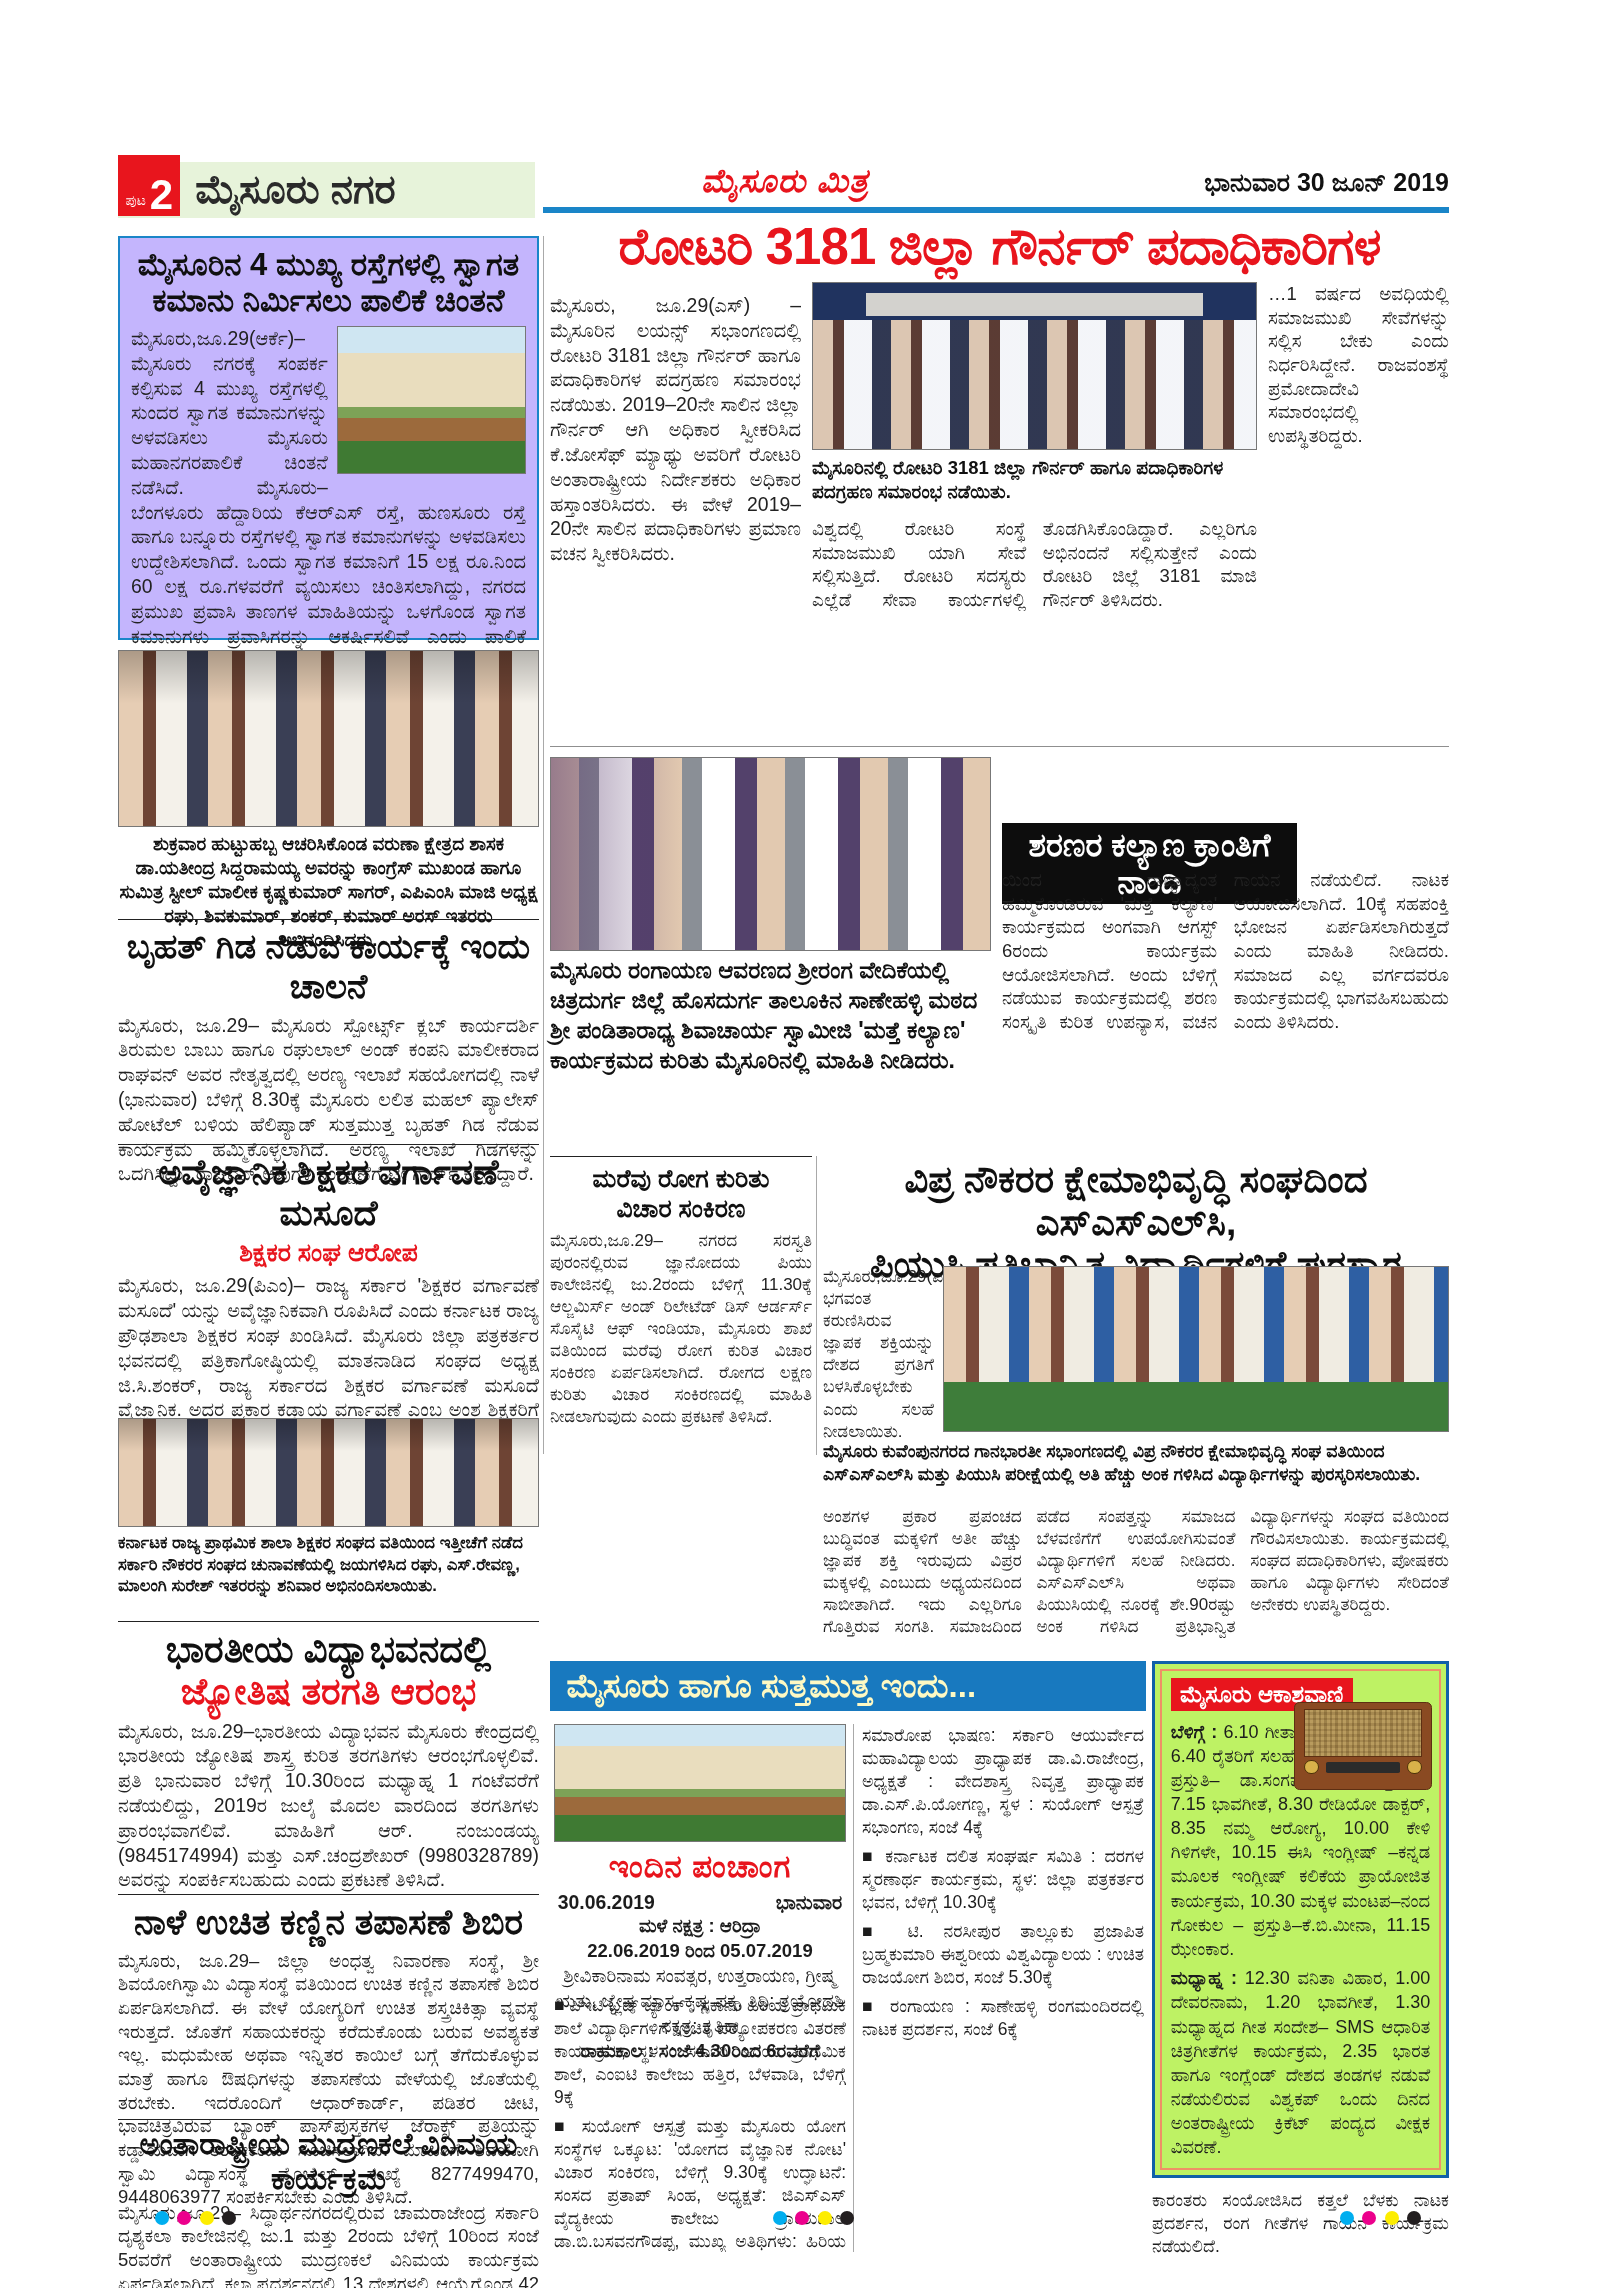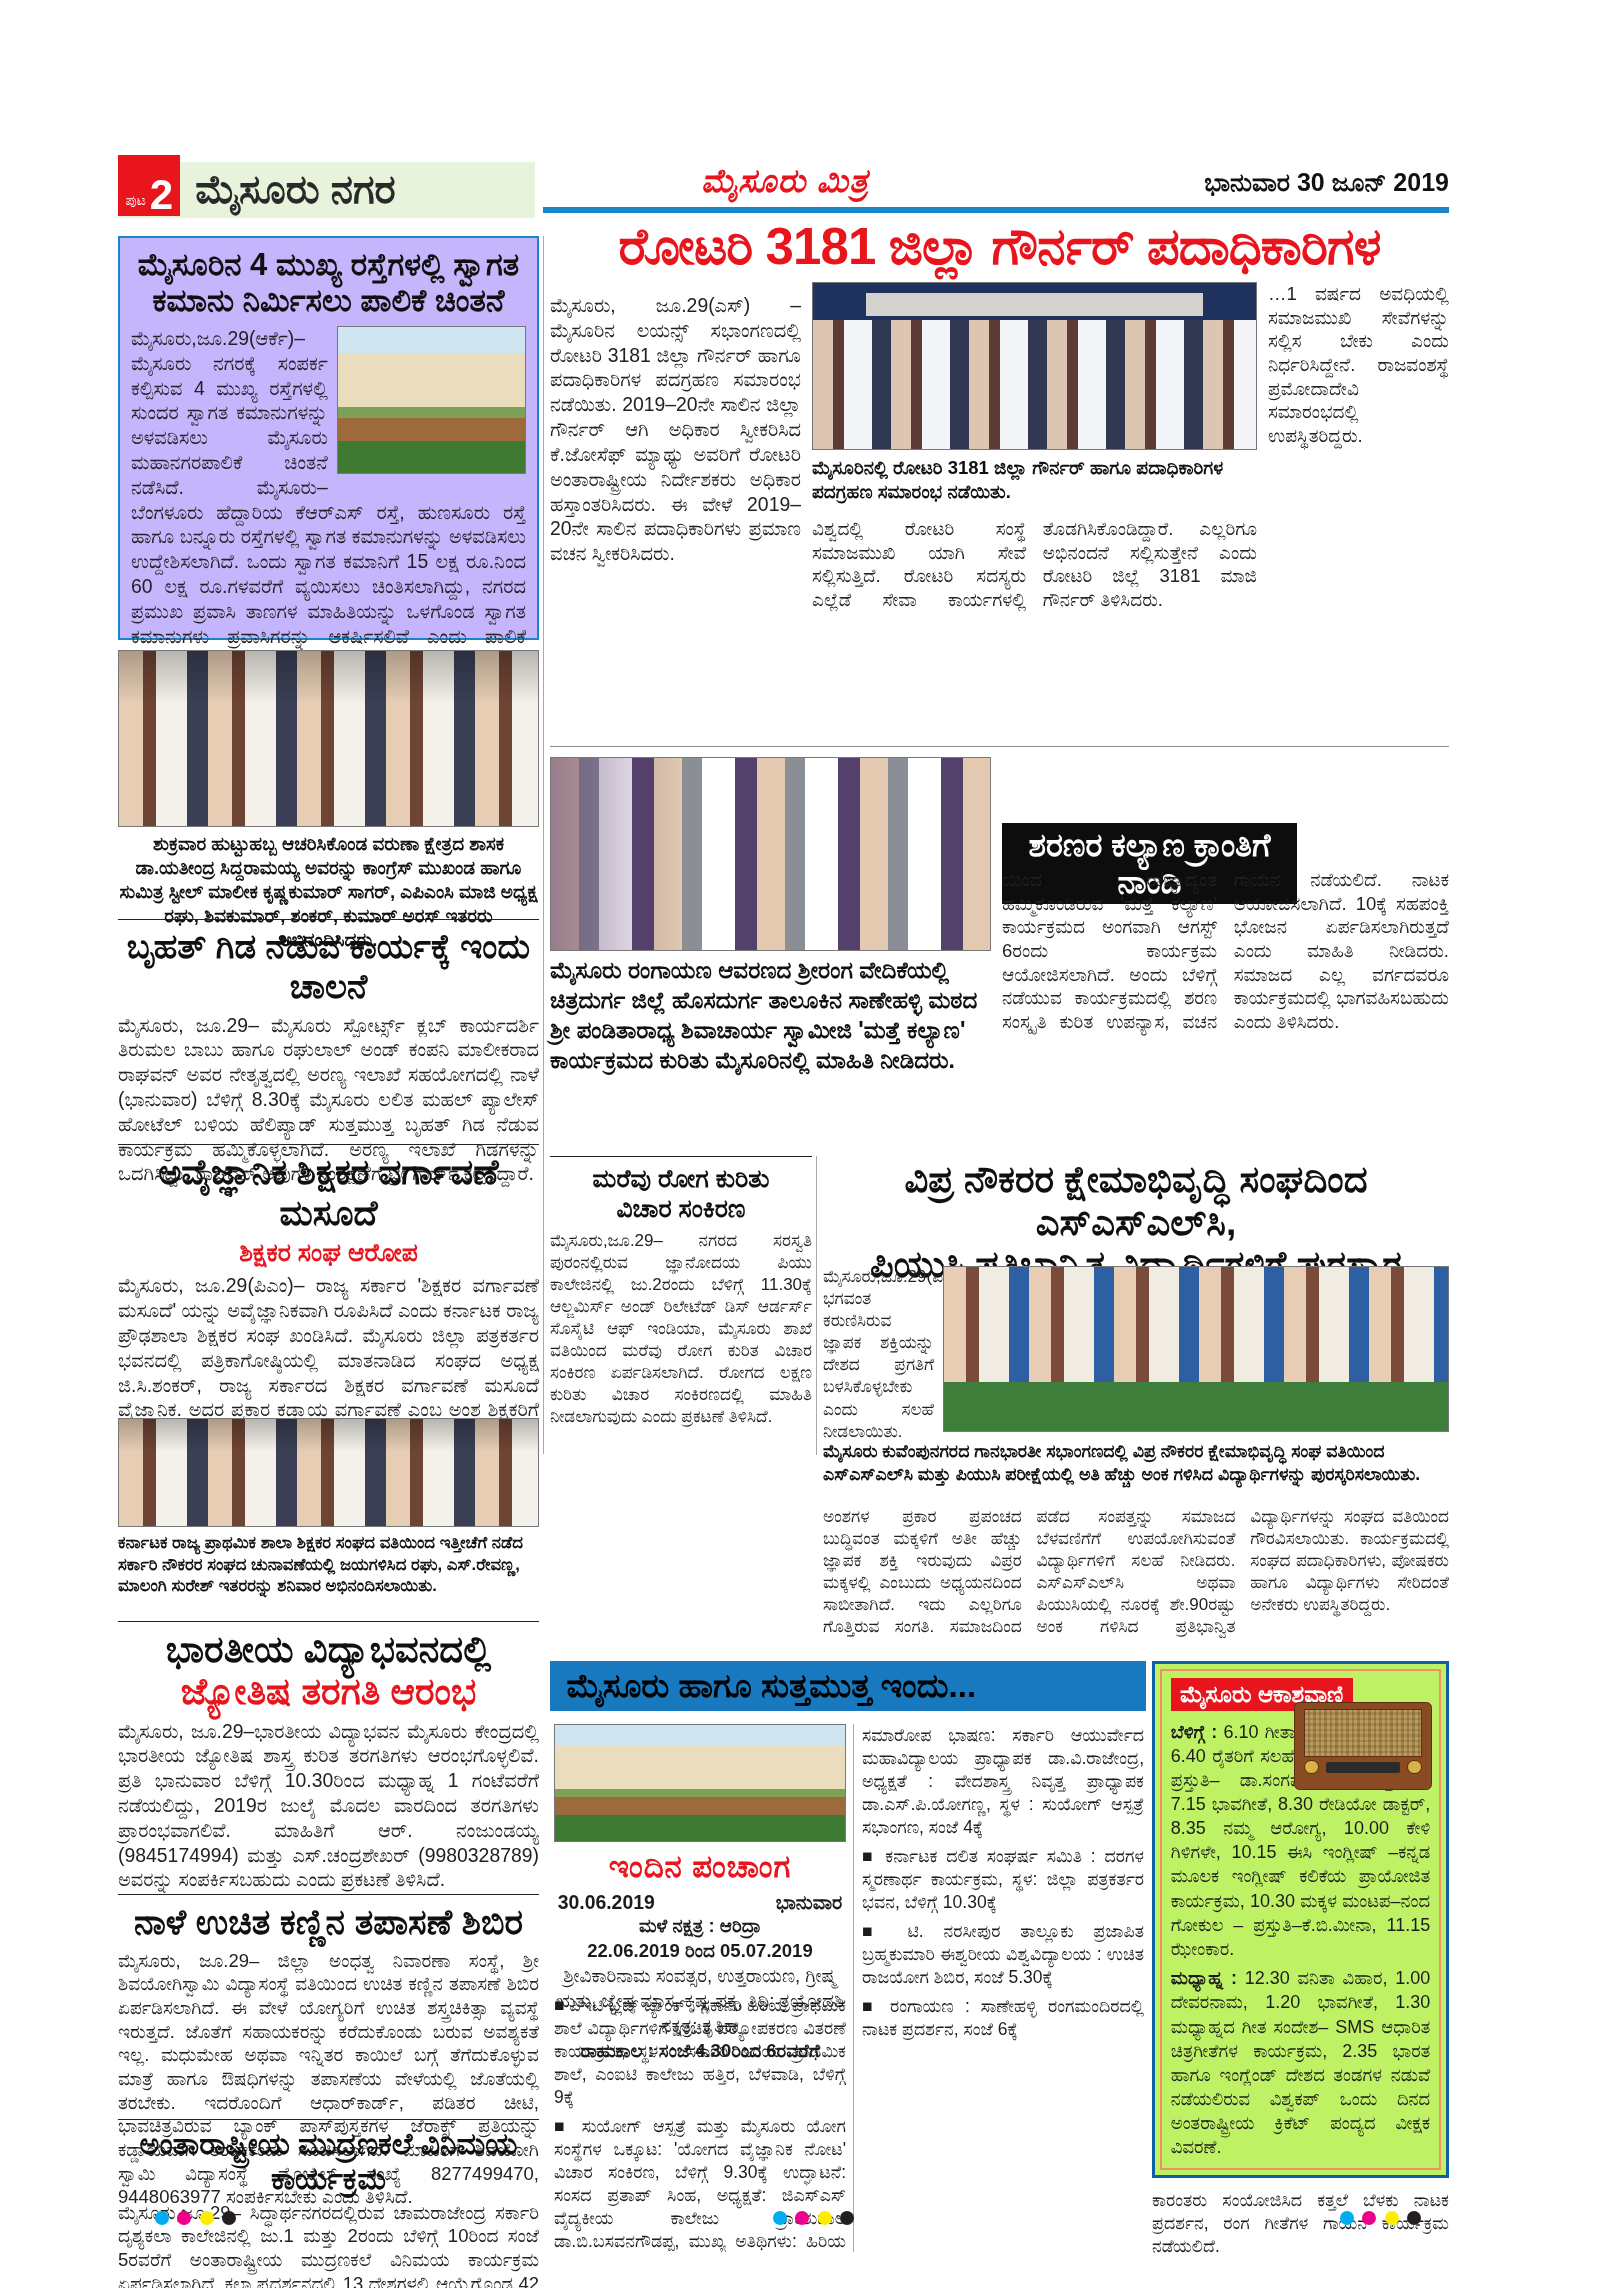--- a/index.html
+++ b/index.html
@@ -30,21 +30,21 @@
 
   .body-txt { font-size:19.4px; line-height:1.28; text-align:justify; color:#222; }
   .cap { font-size:18.5px; font-weight:bold; line-height:1.3; color:#111; }
   .cap-center { text-align:center; }
   .small-txt { font-size:17px; line-height:1.3; text-align:justify; color:#222; }
 
   .art { border-top:1.8px solid #222; padding-top:7px; }
 
   
   .arch-box { border:2.8px solid #1a85c8; background:#c4b5fd; padding:9.2px 11px; }
-  .banner-blue { background:#1879bf; color:#000000; font-weight:bold; font-size:33px; display:flex; align-items:center; padding-left:16.6px; }
+  .banner-blue { background:#1879bf; color:#fef9c3; font-weight:bold; font-size:33px; display:flex; align-items:center; padding-left:16.6px; }
   .radio-box { border:3.7px solid #1060a8; background:#bef264; padding:4.6px; }
   .radio-inner { border:2.8px solid #ef9066; height:100%; padding:7.4px 9.2px; position:relative; }
   .radio-title { background:#e8151d; color:#fff; font-weight:bold; font-size:23px; padding:2.8px 9.2px; display:inline-block; }
   .radio-sched { font-size:18px; line-height:1.34; text-align:justify; }
   .radio-sched b { font-weight:bold; }
 
   .panch-box { text-align:center; }
   .panch-title { color:#e8151d; font-weight:bold; font-size:31px; text-align:center; letter-spacing:0.9px; }
   .panch-line { font-size:18.5px; font-weight:bold; line-height:1.35; }
   .panch-meta { display:flex; justify-content:space-between; font-size:19.4px; font-weight:bold; padding:0 3.7px; }

